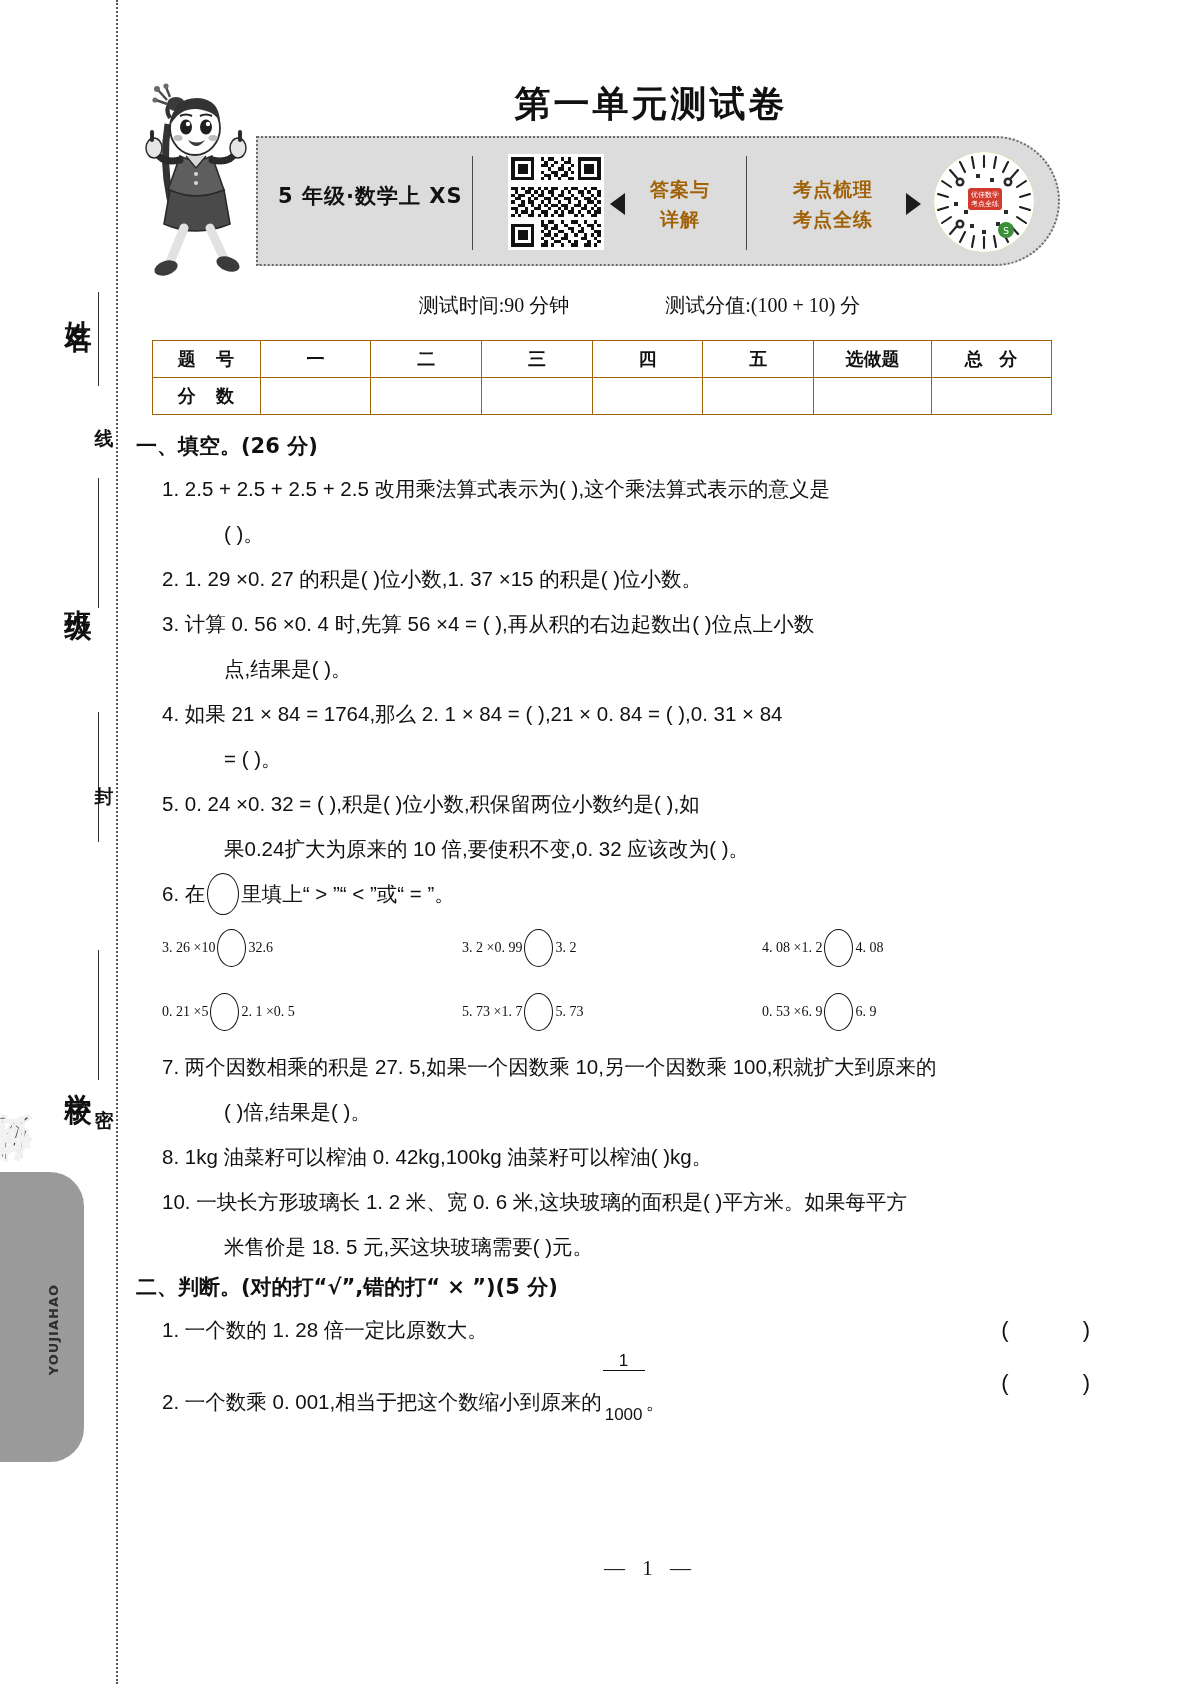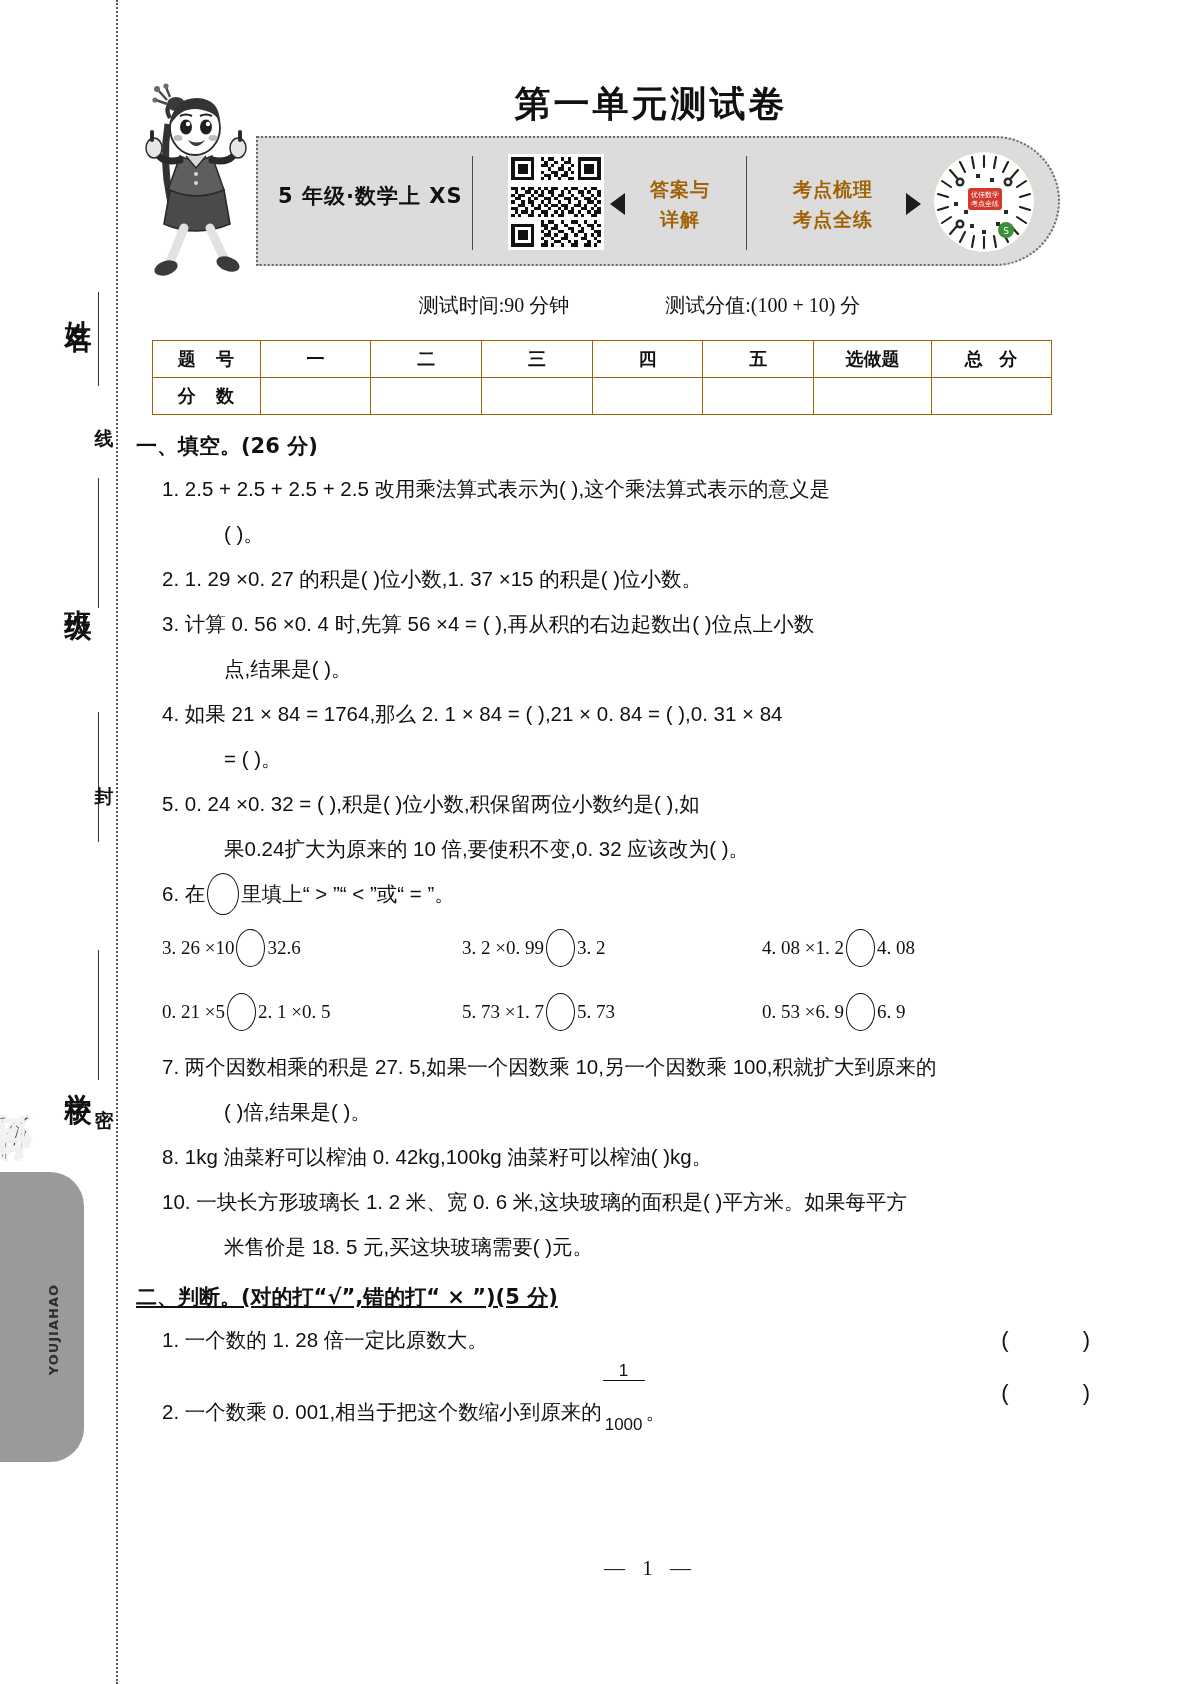--- a/index.html
+++ b/index.html
@@ -127,21 +127,21 @@
   .q{
     font-size:20.5px;line-height:45px;color:#111;
     margin-left:34px;
     font-family:Liberation Sans, sans-serif;
     position:relative;
   }
   .cont{margin-left:62px;}
 
   
   .cmp-row{
-    display:flex;margin-left:34px;font-size:19px;line-height:64px;
+    display:flex;margin-left:34px;font-size:14px;line-height:64px;
     color:#111;
   }
   .cmp-item{width:300px;display:flex;align-items:center;}
   .oval{
     display:inline-block;width:30px;height:40px;
     border:1.8px solid #111;border-radius:50%;
     margin:0 2px;vertical-align:middle;
   }
   .oval.sm{width:27px;height:36px;}
 
@@ -605,21 +605,21 @@
     <div class="q">
       <div>8. 1kg 油菜籽可以榨油 0. 42kg,100kg 油菜籽可以榨油(            )kg。</div>
     </div>
 
 
     <div class="q">
       <div>10. 一块长方形玻璃长 1. 2 米、宽 0. 6 米,这块玻璃的面积是(            )平方米。如果每平方</div>
       <div class="cont">米售价是 18. 5 元,买这块玻璃需要(          )元。</div>
     </div>
 
-    <div class="sec-head" style="margin-top:14px;text-decoration:underline;">二、判断。(对的打“√”,错的打“ × ”)(5 分)</div>
+    <div class="sec-head" style="margin-top:4px;">二、判断。(对的打“√”,错的打“ × ”)(5 分)</div>
 
     <div class="q jrow">
       <span>1. 一个数的 1. 28 倍一定比原数大。</span>
       <span class="jparen" style="top:0;">(        )</span>
     </div>
 
     <div class="q jrow" style="line-height:62px;">
       <span>2. 一个数乘 0. 001,相当于把这个数缩小到原来的</span><span class="frac"><span class="nu">1</span><span class="de">1000</span></span><span>。</span>
       <span class="jparen" style="top:0;">(        )</span>
     </div>

